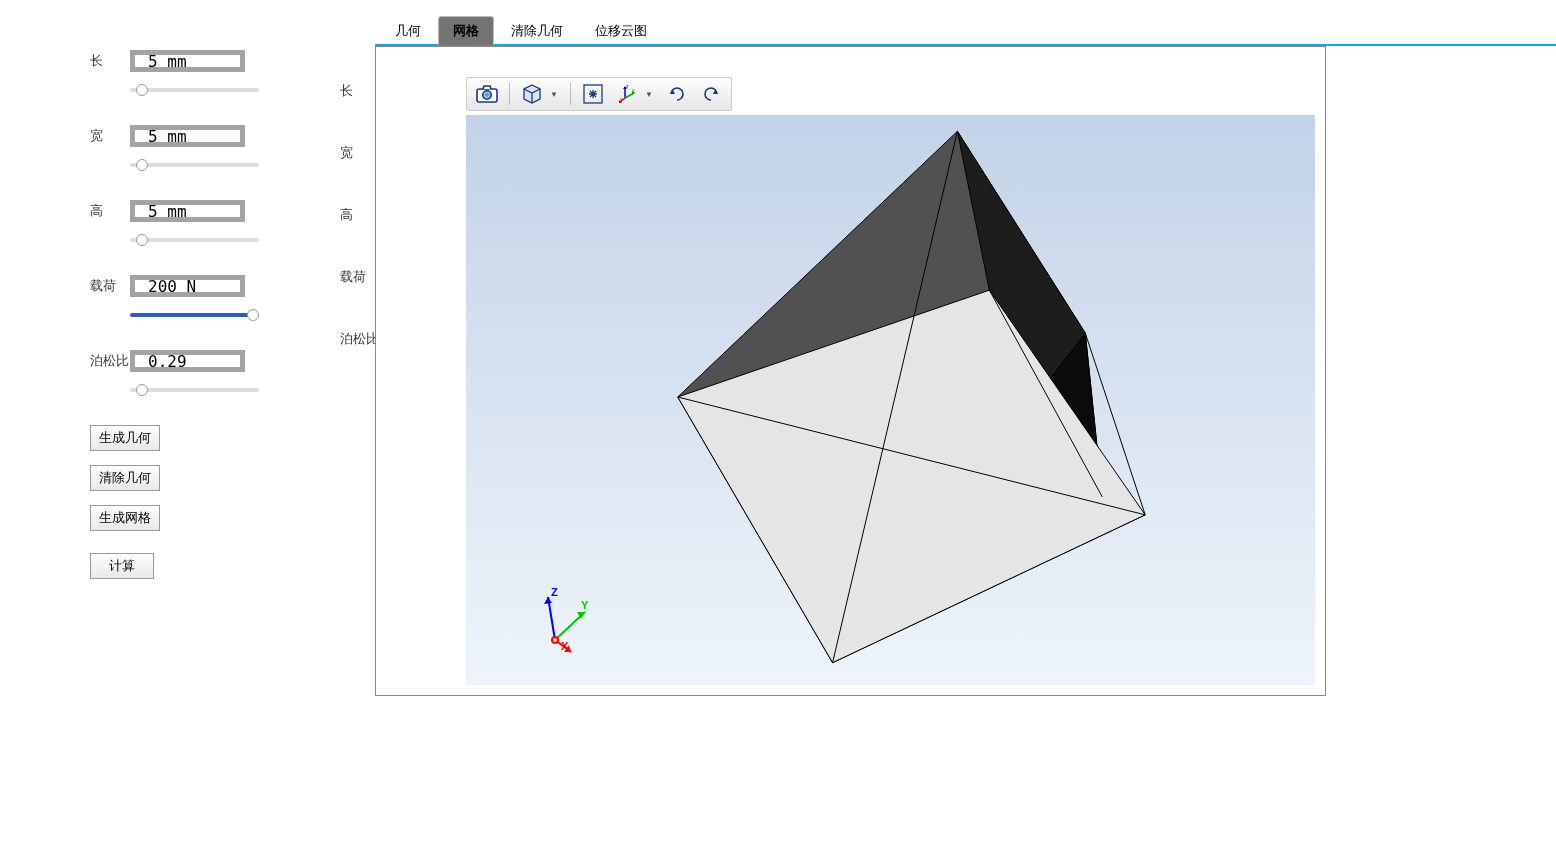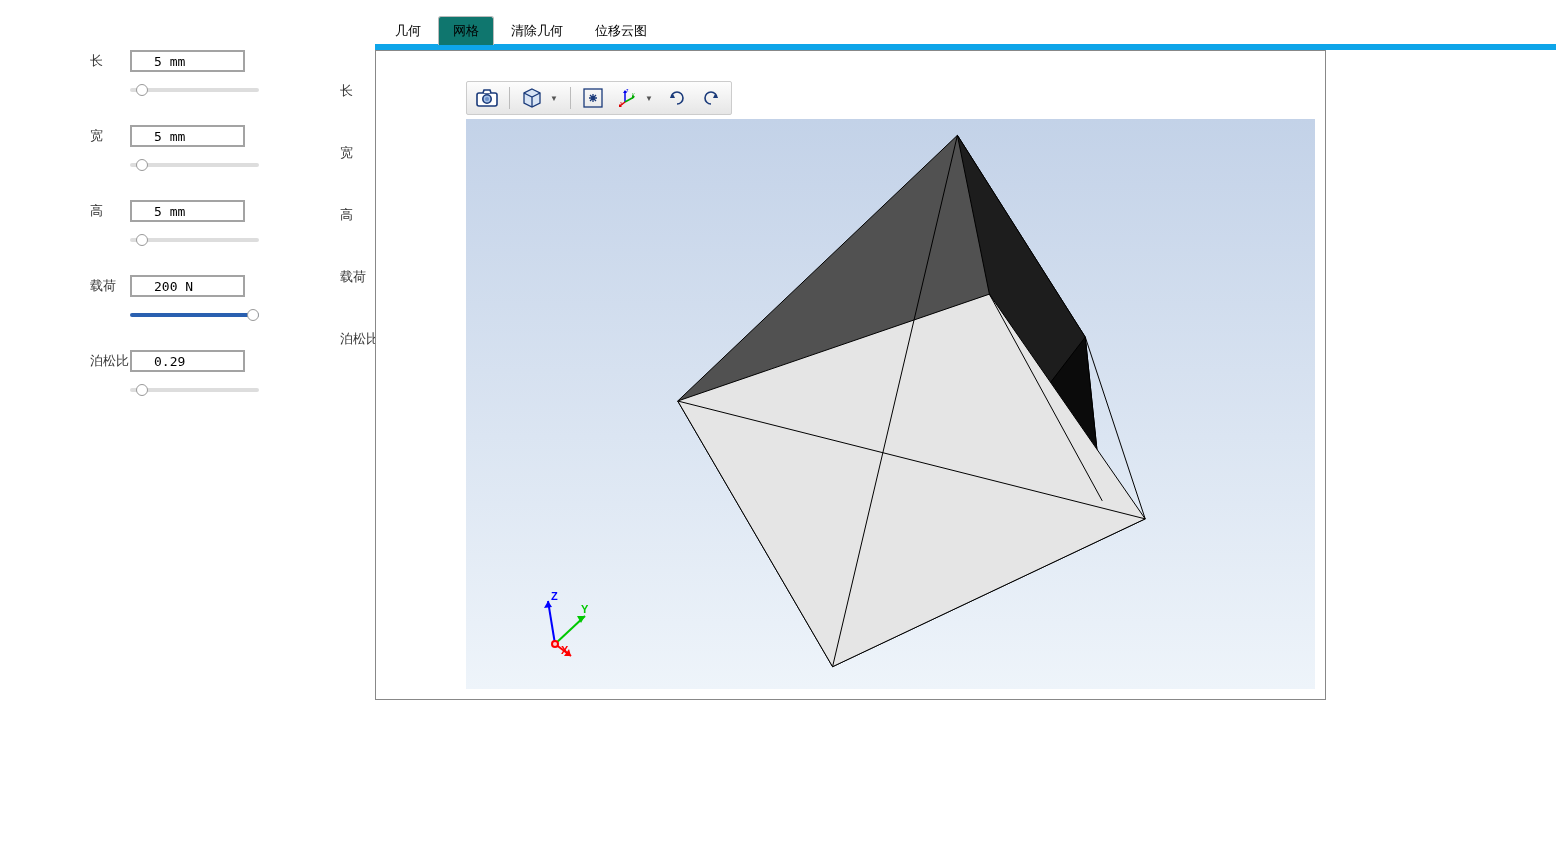--- a/index.html
+++ b/index.html
@@ -34,24 +34,24 @@
 }
 .param-label {
   width: 40px;
   text-align: left;
   color: #333;
   font-size: 13px;
 }
 .param-input {
   width: 115px;
   height: 22px;
-  border: 2px solid #a3a3a3;
-  padding: 0 22px;
+  border: 5px solid #a3a3a3;
+  padding: 0 13px;
   font-family: monospace;
-  font-size: 13px;
+  font-size: 16px;
 }
 .slider {
   width: 155px;
   margin-left: 40px;
   margin-bottom: 30px;
 }
 input[type=range] {
   -webkit-appearance: none;
   height: 4px;
   background: #ddd;
@@ -92,38 +92,39 @@
   font-size: 13px;
 }
 .secondary-labels div {
   height: 62px;
   display: flex;
   align-items: center;
 }
 
 .tab-bar {
   display: flex;
-  border-bottom: 6px solid #0ea5e9;
+  border-bottom: 2px solid #0ea5e9;
   padding-left: 5px;
 }
 .tab {
   padding: 5px 14px;
   border: 1px solid transparent;
   border-bottom: none;
   cursor: pointer;
   font-size: 13px;
   margin-right: 2px;
   position: relative;
   top: 1px;
 }
 .tab.active {
   border-color: #bbb;
-  background: #0f766e;
+  background: #737373;
   border-top-left-radius: 3px;
   border-top-right-radius: 3px;
+  font-weight: bold;
 }
 
 .viewer-frame {
   border: 1px solid #888;
   margin: 0 230px 0 0;
   height: 650px;
   background: #fff;
   padding: 30px 10px 10px 90px;
   position: relative;
 }
@@ -203,20 +204,26 @@
       <input class="param-input" value="200 N" style="">
     </div>
     <div class="slider slider-blue"><input type="range" min="0" max="200" value="200" style=""></div>
 
     <div class="param-row">
       <span class="param-label">泊松比</span>
       <input class="param-input" value="0.29" style="">
     </div>
     <div class="slider"><input type="range" min="0" max="100" value="5" style=""></div>
 
+    <div class="button-group">
+      <button class="action-button">生成几何</button>
+      <button class="action-button">清除几何</button>
+      <button class="action-button">生成网格</button>
+      <button class="action-button" style="margin-top:22px;padding:3px 18px">计算</button>
+    </div>
   </div>
 
   <div class="secondary-labels">
     <div>长</div>
     <div>宽</div>
     <div>高</div>
     <div>载荷</div>
     <div>泊松比</div>
   </div>
 

